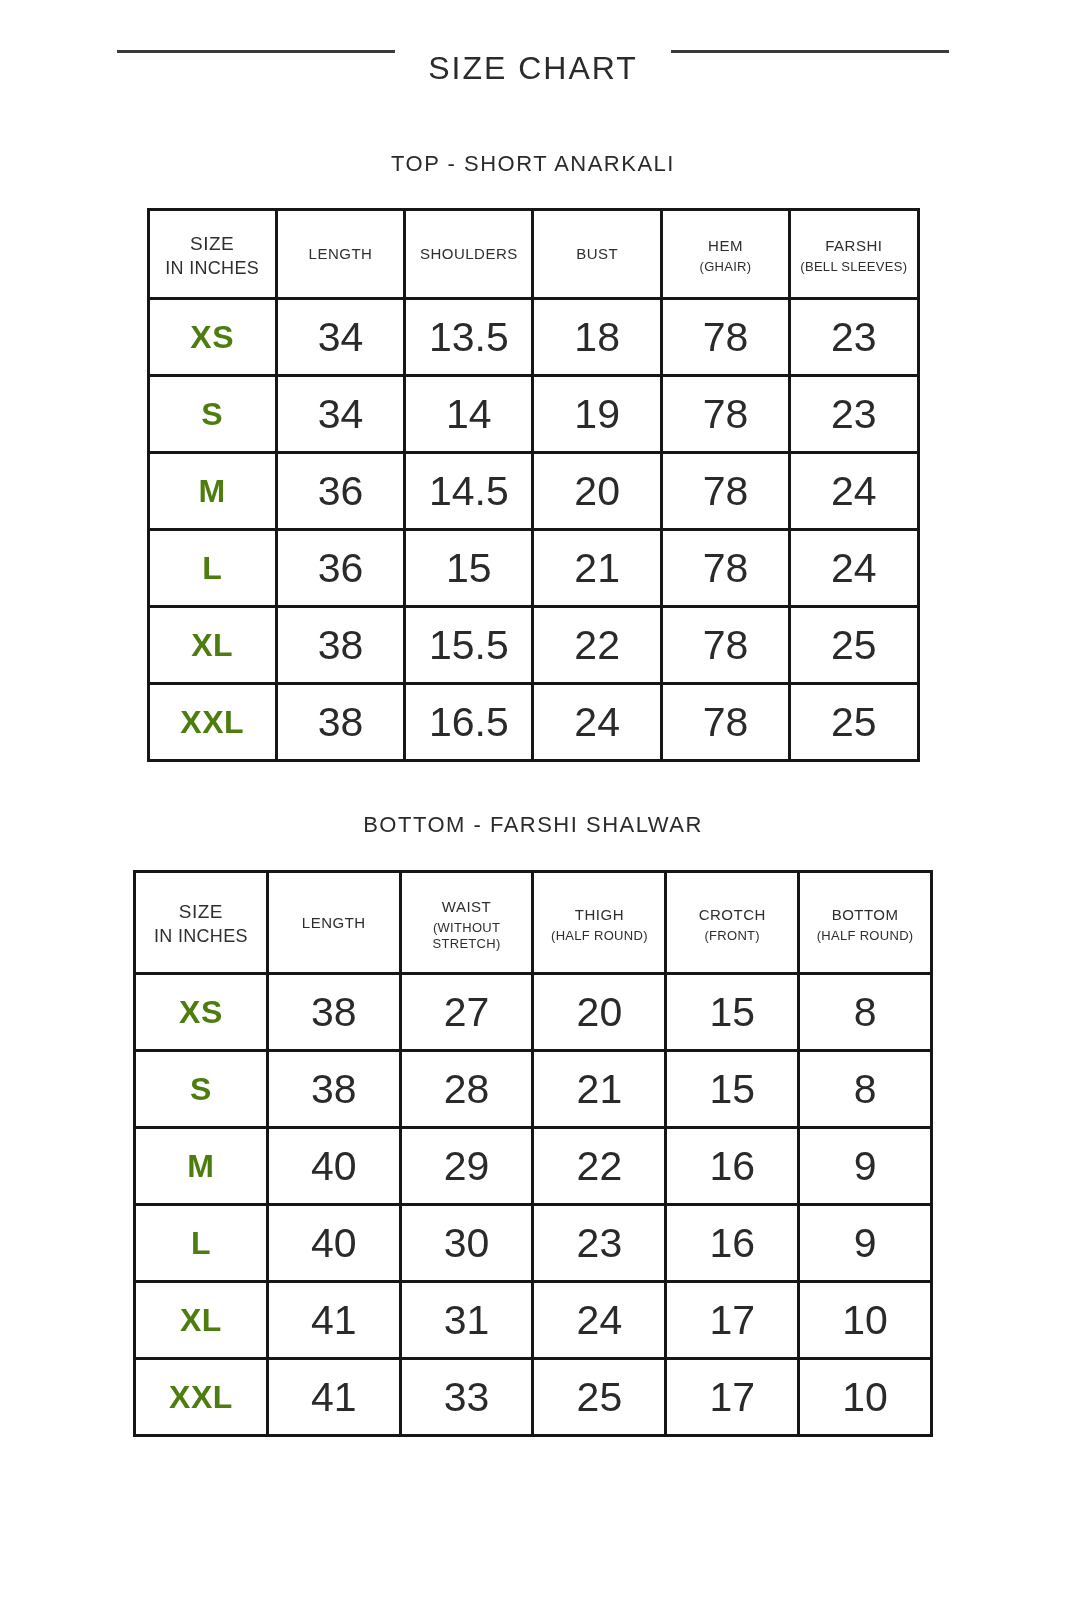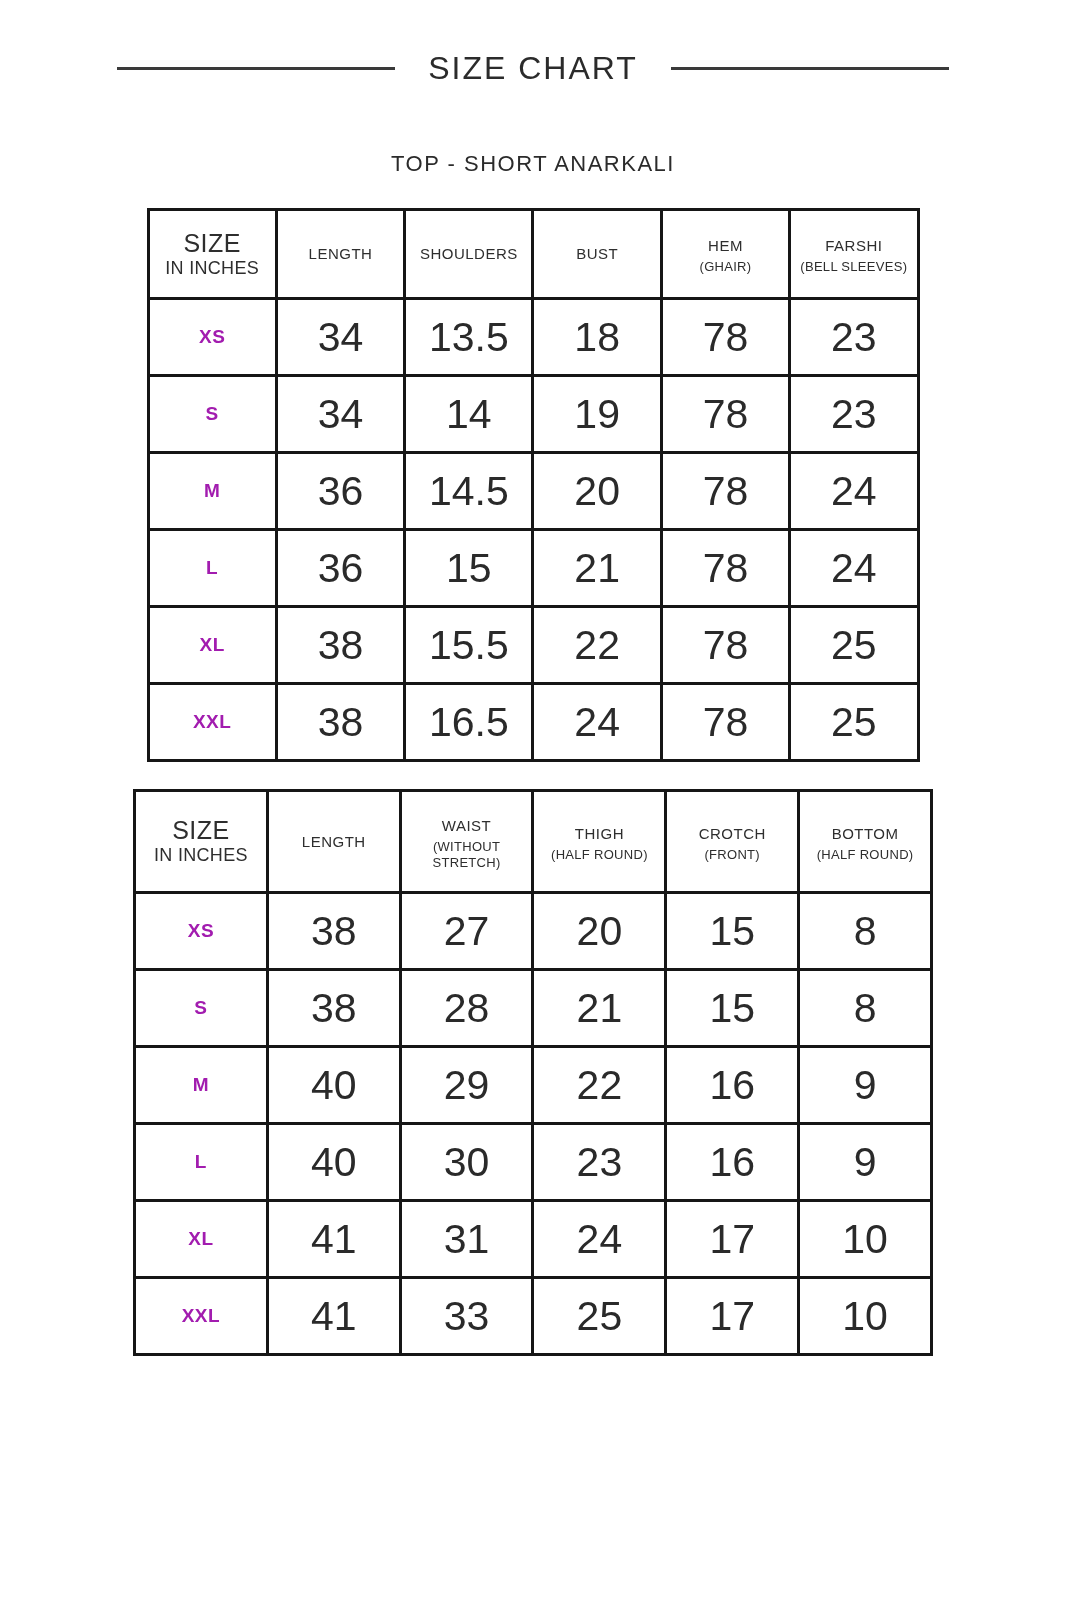--- a/index.html
+++ b/index.html
@@ -21,21 +21,21 @@
     box-sizing: border-box;
     background: #ffffff;
     overflow: hidden;
   }
 
   
   .chart-header {
     width: 832px;
     margin: 0 auto;
     display: flex;
-    align-items: center;
+    align-items: flex-start;
     line-height: 36px;
     height: 36px;
     gap: 6px;
   }
   .chart-header .rule {
     flex: 1;
     height: 3px;
     background: #3a3a3a;
   }
   .chart-header .header-label {
@@ -92,40 +92,40 @@
 
   .col-label {
     display: block;
     font-size: 15px;
     line-height: 26px;
     font-weight: 400;
     letter-spacing: 0.5px;
     color: #2e2e2e;
   }
   .col-label.size-main {
-    font-size: 25px;
+    font-size: 19px;
     line-height: 27px;
   }
   .col-sublabel {
     display: block;
     font-size: 13px;
     line-height: 16px;
     font-weight: 400;
     letter-spacing: 0.3px;
     color: #2e2e2e;
   }
   .col-sublabel.size-sub {
     font-size: 18px;
     line-height: 22px;
   }
   td.size-cell {
-    font-size: 19px;
+    font-size: 32px;
     font-weight: 700;
     letter-spacing: 0.5px;
-    color: #a21caf;
+    color: #4d7c0f;
   }
   td.value-cell {
     font-size: 41px;
     font-weight: 300;
     color: #2a2a2a;
   }
 </style>
 </head>
 <body>
 
@@ -211,20 +211,21 @@
         <td class="size-cell">XXL</td>
         <td class="value-cell">38</td>
         <td class="value-cell">16.5</td>
         <td class="value-cell">24</td>
         <td class="value-cell">78</td>
         <td class="value-cell">25</td>
       </tr>
     </tbody>
   </table>
 
+  <div class="section-title second">BOTTOM - FARSHI SHALWAR</div>
 
   <table class="size-table t2">
     <thead>
       <tr>
         <th>
           <span class="col-label size-main">SIZE</span>
           <span class="col-sublabel size-sub">IN INCHES</span>
         </th>
         <th>
           <span class="col-label">LENGTH</span>

